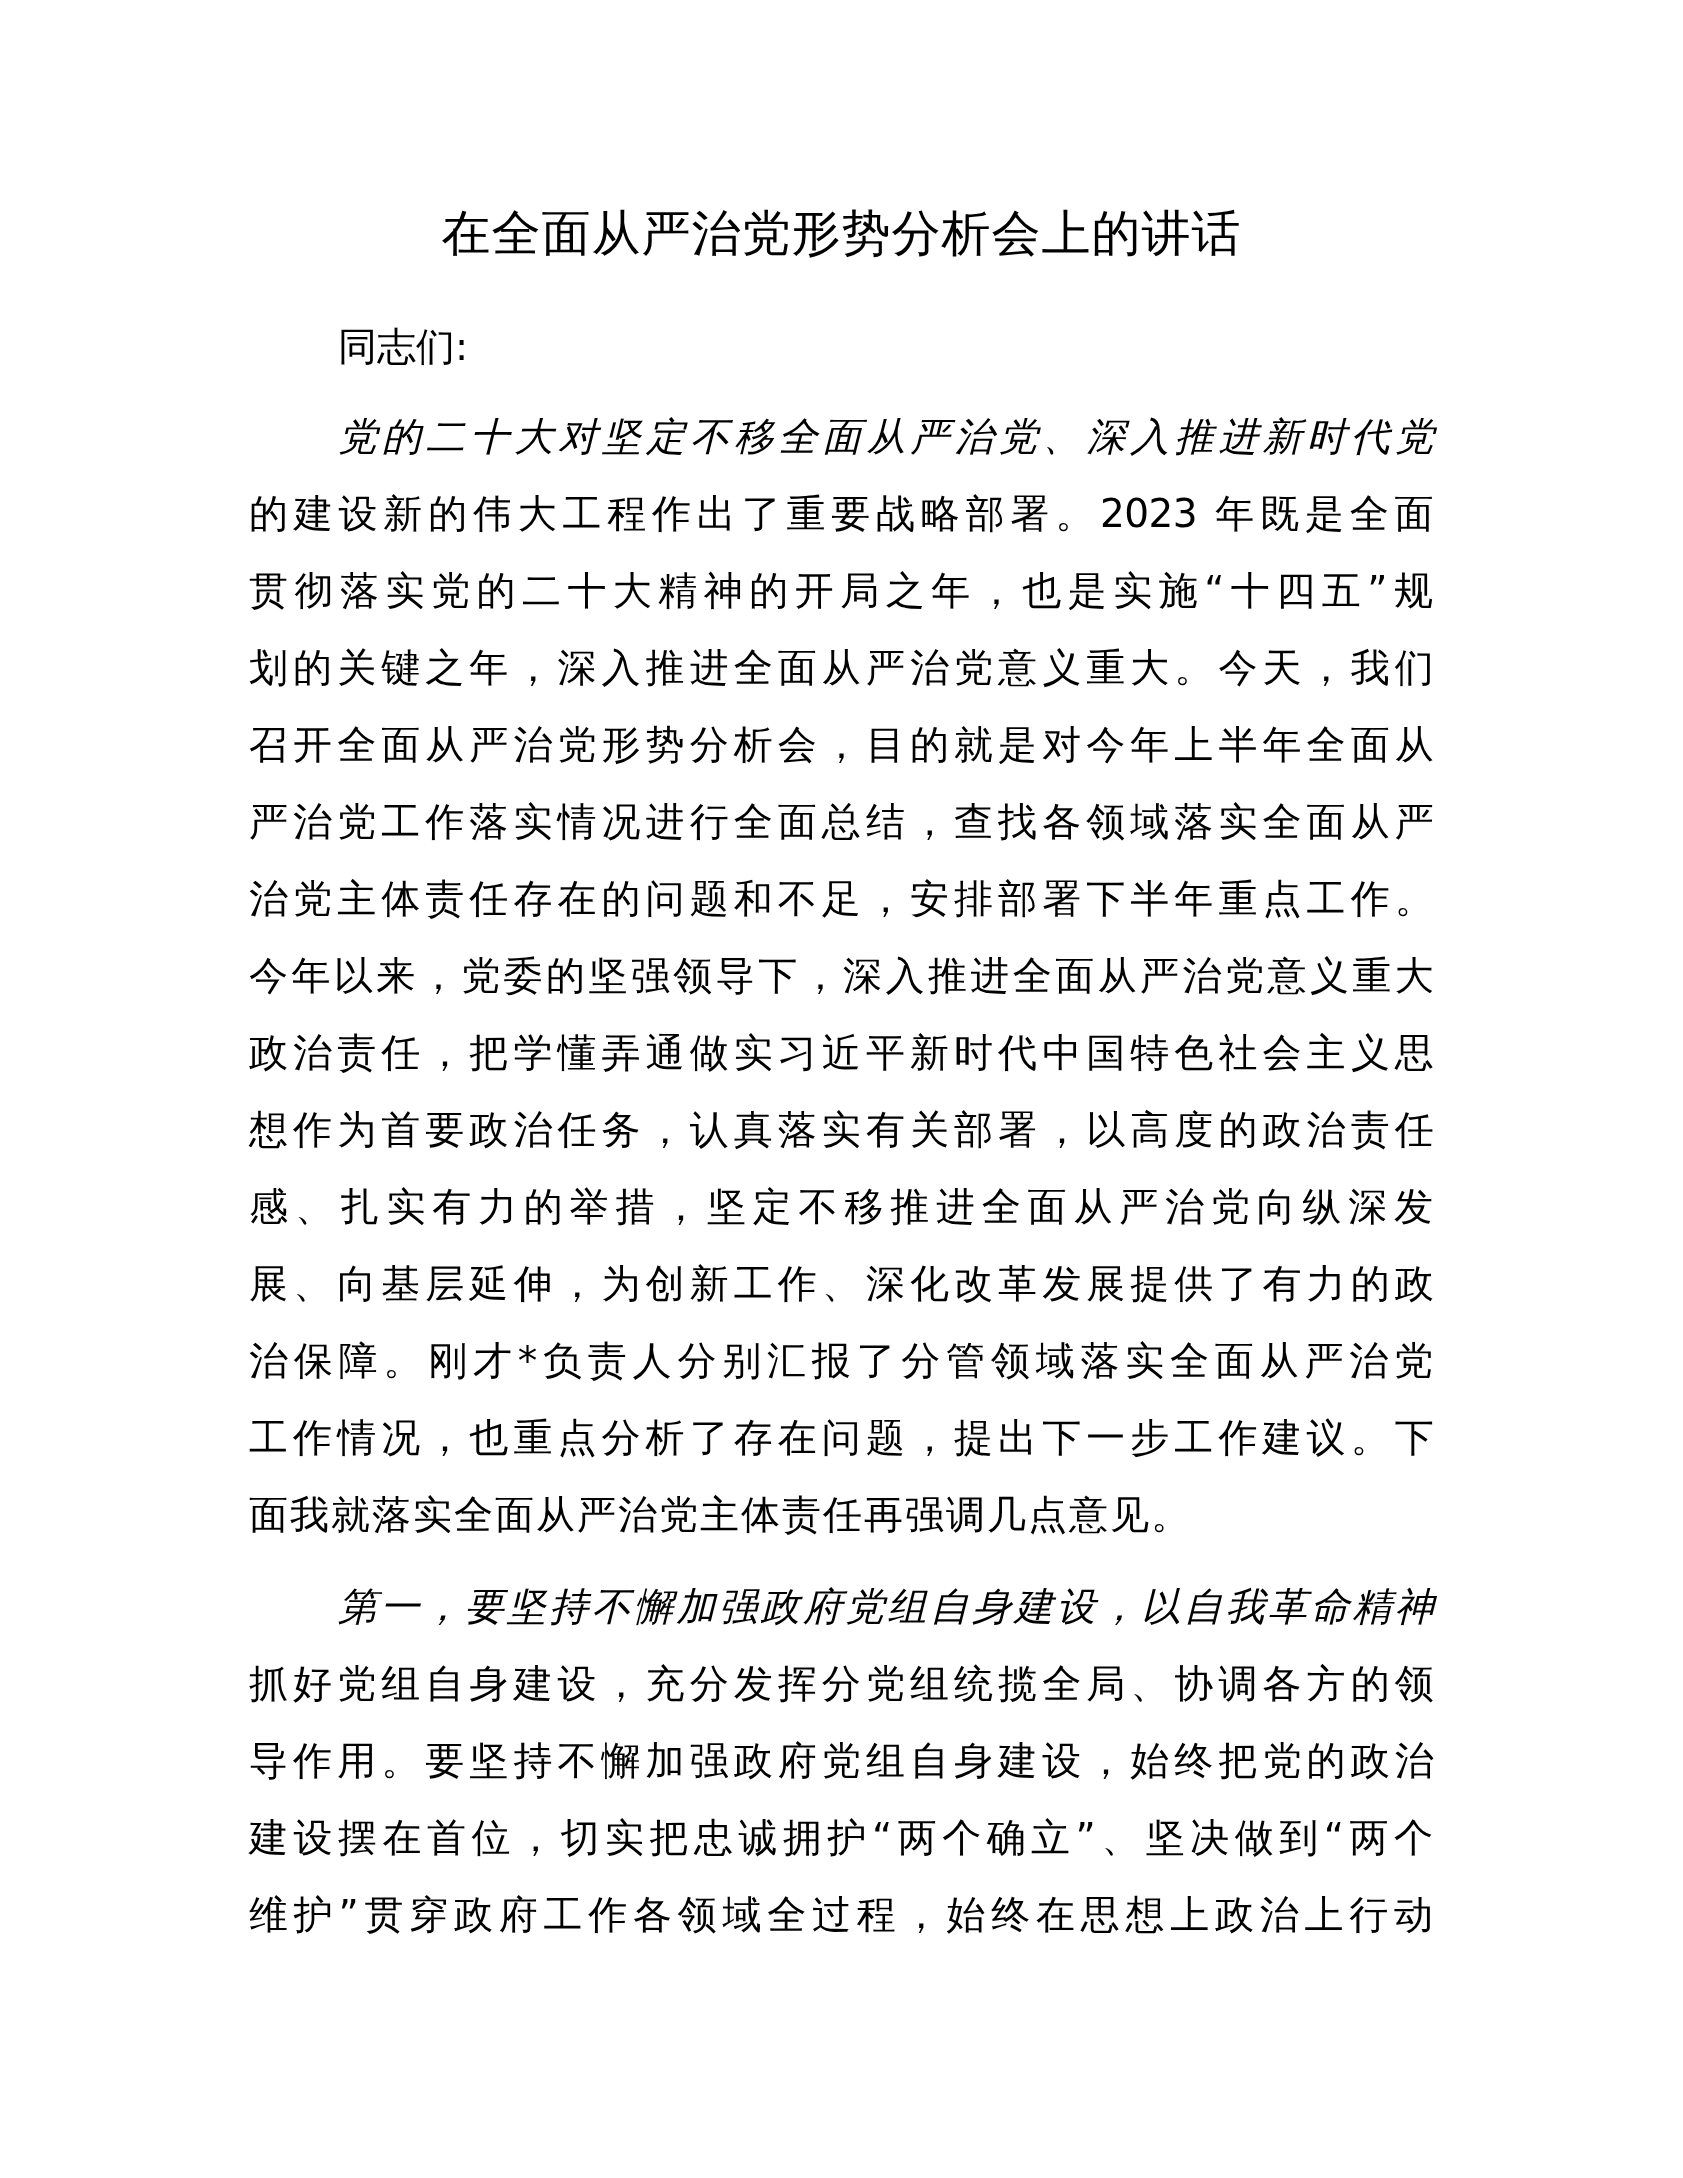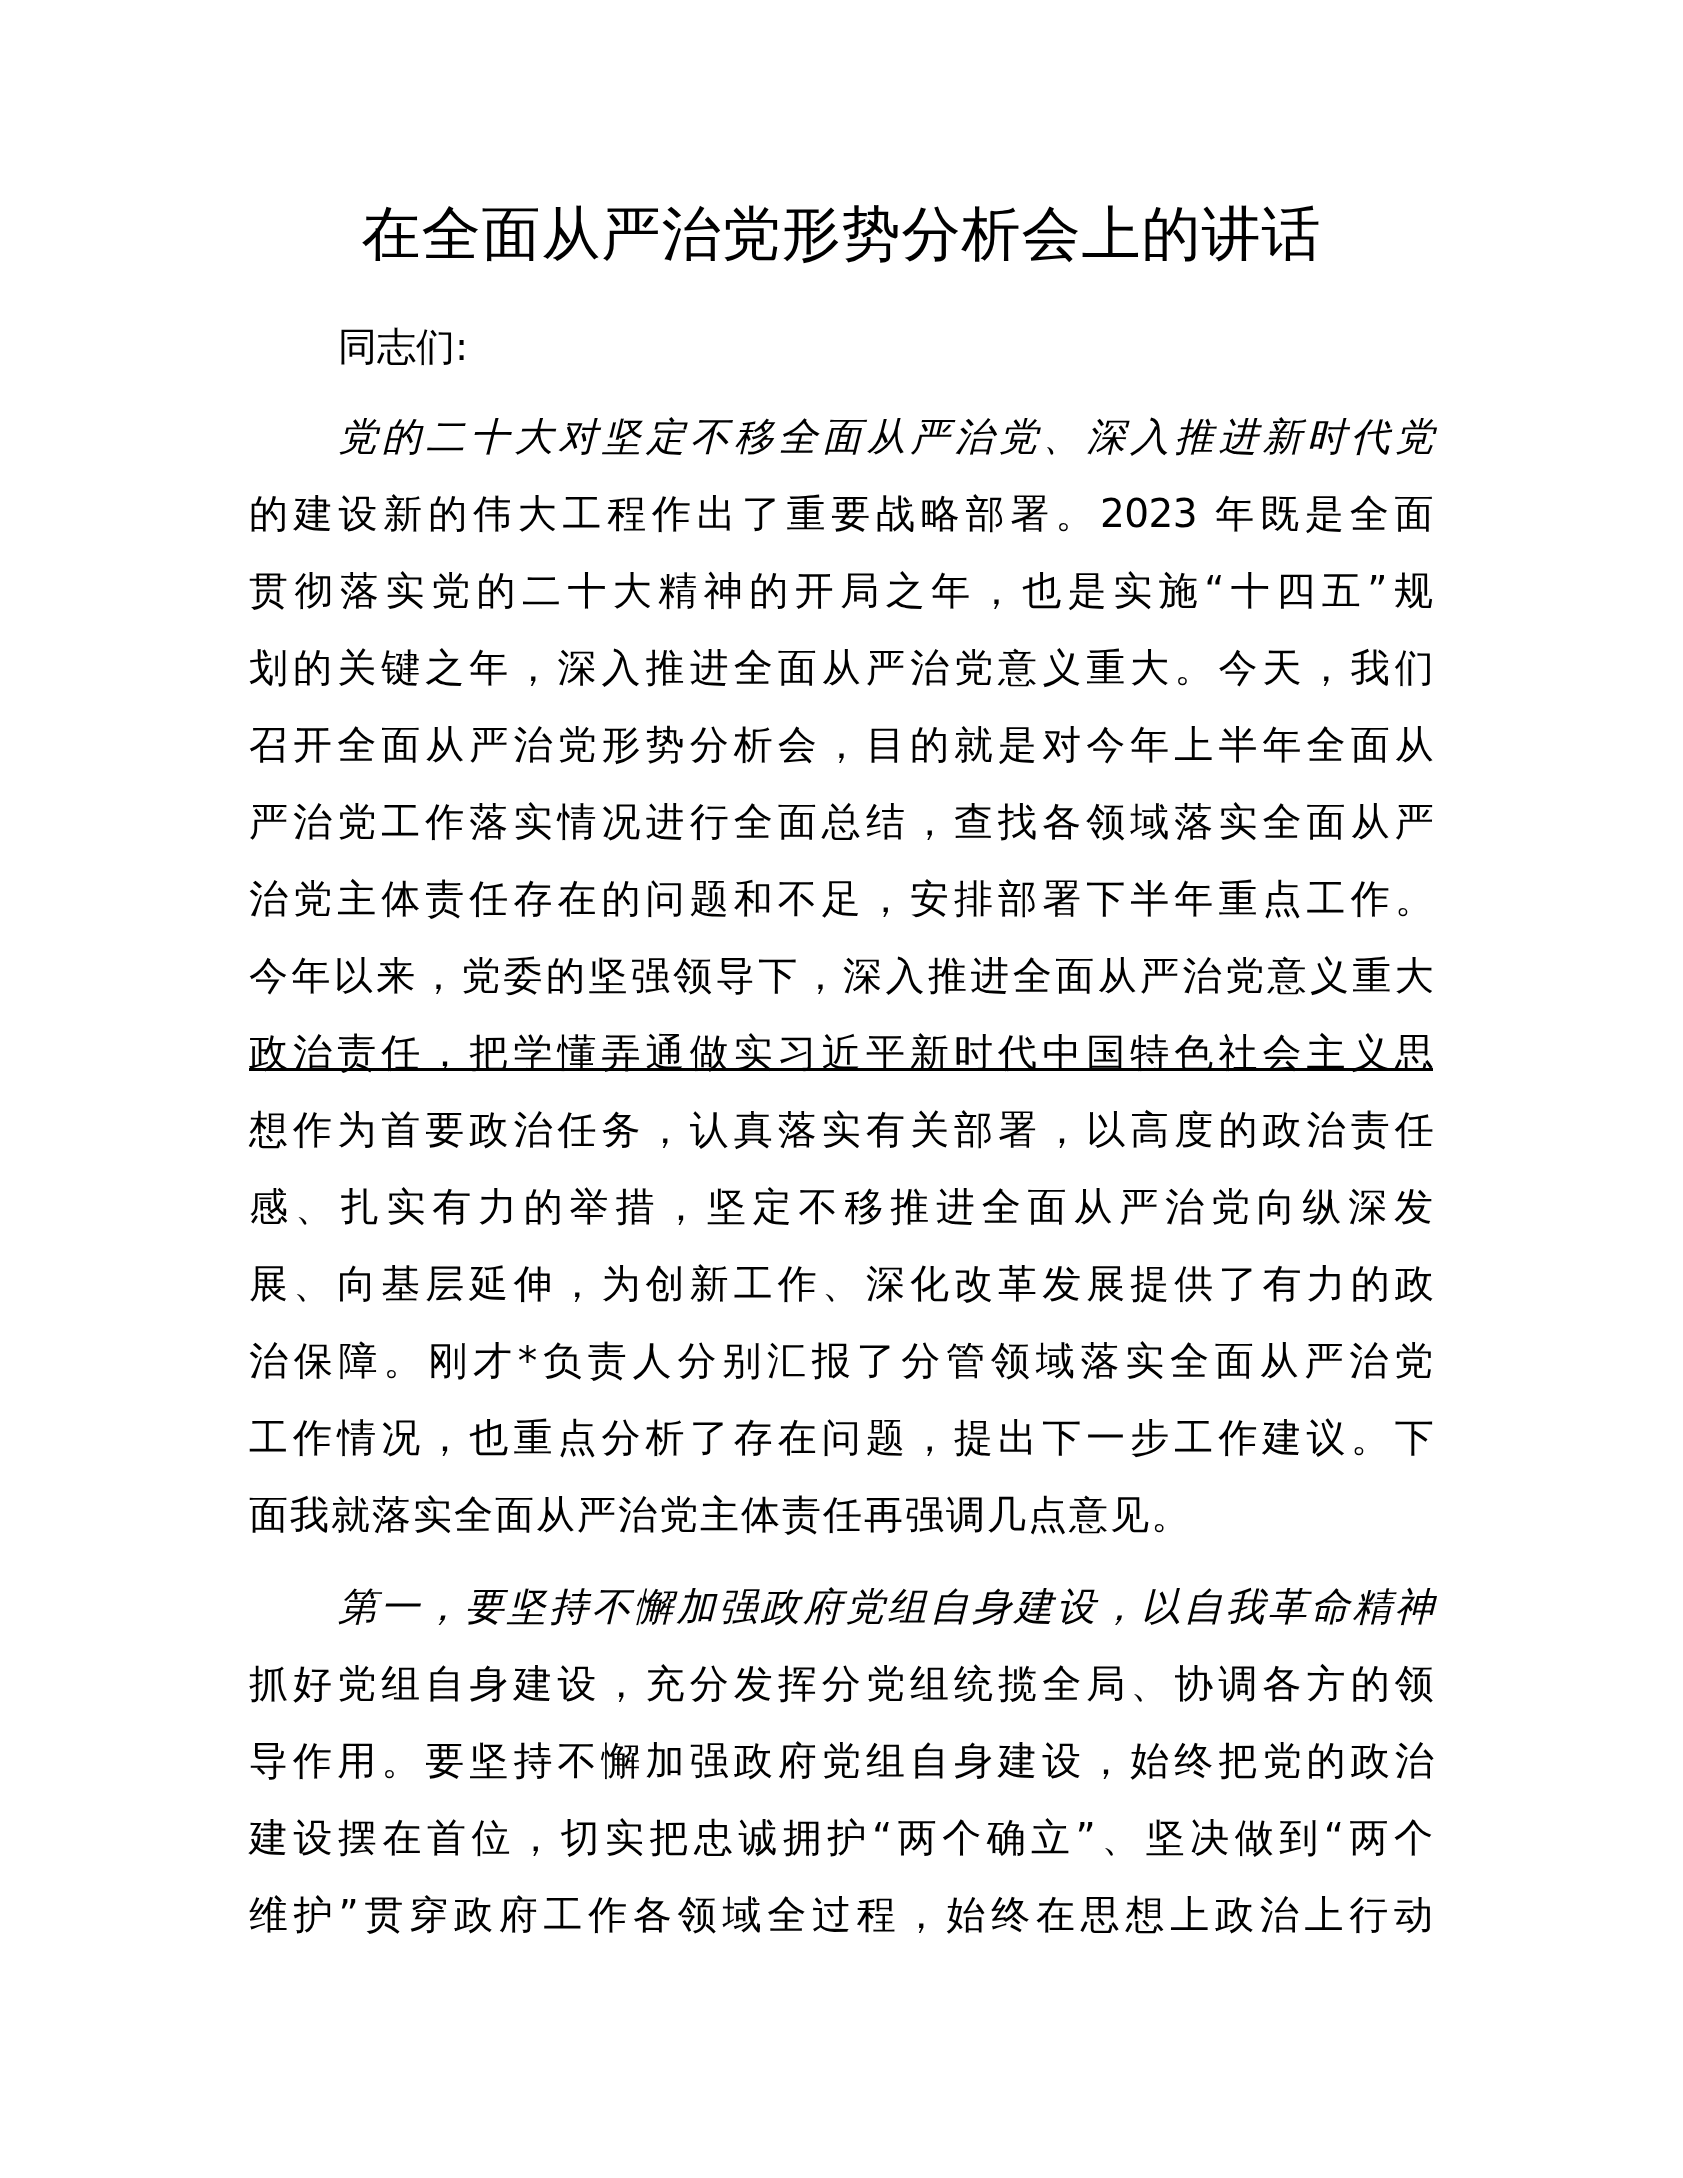--- a/index.html
+++ b/index.html
@@ -20,21 +20,21 @@
     left: 0; top: 0;
     width: 1683px; height: 2178px;
     background: #ffffff;
   }
   .title {
     position: absolute;
     left: 0;
     top: 198px;
     width: 1683px;
     text-align: center;
-    font-size: 59px;
+    font-size: 49px;
     line-height: 71px;
     letter-spacing: 1px;
     white-space: nowrap;
   }
   .body-text {
     position: absolute;
     left: 249px;
     top: 308px;
     width: 1184px;
     font-size: 39px;
@@ -72,21 +72,21 @@
 
     <div class="para para-1">
       <span class="line first"><span style="white-space: nowrap; font: inherit; letter-spacing: -0.8px;">党的二十大对坚定不移全面从严治党、深入推进新时代党</span></span>
       <span class="line"><span style="white-space: nowrap; font: inherit; letter-spacing: -0.5px;">的建设新的伟大工程作出了重要战略部署。2023 年既是全面</span></span>
       <span class="line"><span style="white-space: nowrap; font: inherit; letter-spacing: 0px;">贯彻落实党的二十大精神的开局之年，也是实施“十四五”规</span></span>
       <span class="line"><span style="white-space: nowrap; font: inherit; letter-spacing: -0.7px;">划的关键之年，深入推进全面从严治党意义重大。今天，我们</span></span>
       <span class="line"><span style="white-space: nowrap; font: inherit; letter-spacing: -0.7px;">召开全面从严治党形势分析会，目的就是对今年上半年全面从</span></span>
       <span class="line"><span style="white-space: nowrap; font: inherit; letter-spacing: -0.7px;">严治党工作落实情况进行全面总结，查找各领域落实全面从严</span></span>
       <span class="line"><span style="white-space: nowrap; font: inherit; letter-spacing: -0.7px;">治党主体责任存在的问题和不足，安排部署下半年重点工作。</span></span>
       <span class="line"><span style="white-space: nowrap; font: inherit; letter-spacing: -0.7px;">今年以来，党委的坚强领导下，深入推进全面从严治党意义重大</span></span>
-      <span class="line"><span style="white-space: nowrap; font: inherit; letter-spacing: -0.7px; text-decoration: underline;">政治责任，把学懂弄通做实习近平新时代中国特色社会主义思</span></span>
+      <span class="line"><span style="white-space: nowrap; font: inherit; letter-spacing: -0.7px;">政治责任，把学懂弄通做实习近平新时代中国特色社会主义思</span></span>
       <span class="line"><span style="white-space: nowrap; font: inherit; letter-spacing: -0.7px;">想作为首要政治任务，认真落实有关部署，以高度的政治责任</span></span>
       <span class="line"><span style="white-space: nowrap; font: inherit; letter-spacing: 0px;">感、扎实有力的举措，坚定不移推进全面从严治党向纵深发</span></span>
       <span class="line"><span style="white-space: nowrap; font: inherit; letter-spacing: -0.7px; margin-top: 16px;">展、向基层延伸，为创新工作、深化改革发展提供了有力的政</span></span>
       <span class="line"><span style="white-space: nowrap; font: inherit; letter-spacing: 0px;">治保障。刚才*负责人分别汇报了分管领域落实全面从严治党</span></span>
       <span class="line"><span style="white-space: nowrap; font: inherit; letter-spacing: -0.7px;">工作情况，也重点分析了存在问题，提出下一步工作建议。下</span></span>
       <span class="line last"><span style="white-space: nowrap; font: inherit; letter-spacing: 2px;">面我就落实全面从严治党主体责任再强调几点意见。</span></span>
     </div>
 
     <div class="para para-2">
       <span class="line first"><span style="white-space: nowrap; font: inherit; letter-spacing: -0.8px;">第一，要坚持不懈加强政府党组自身建设，以自我革命精神</span></span>

